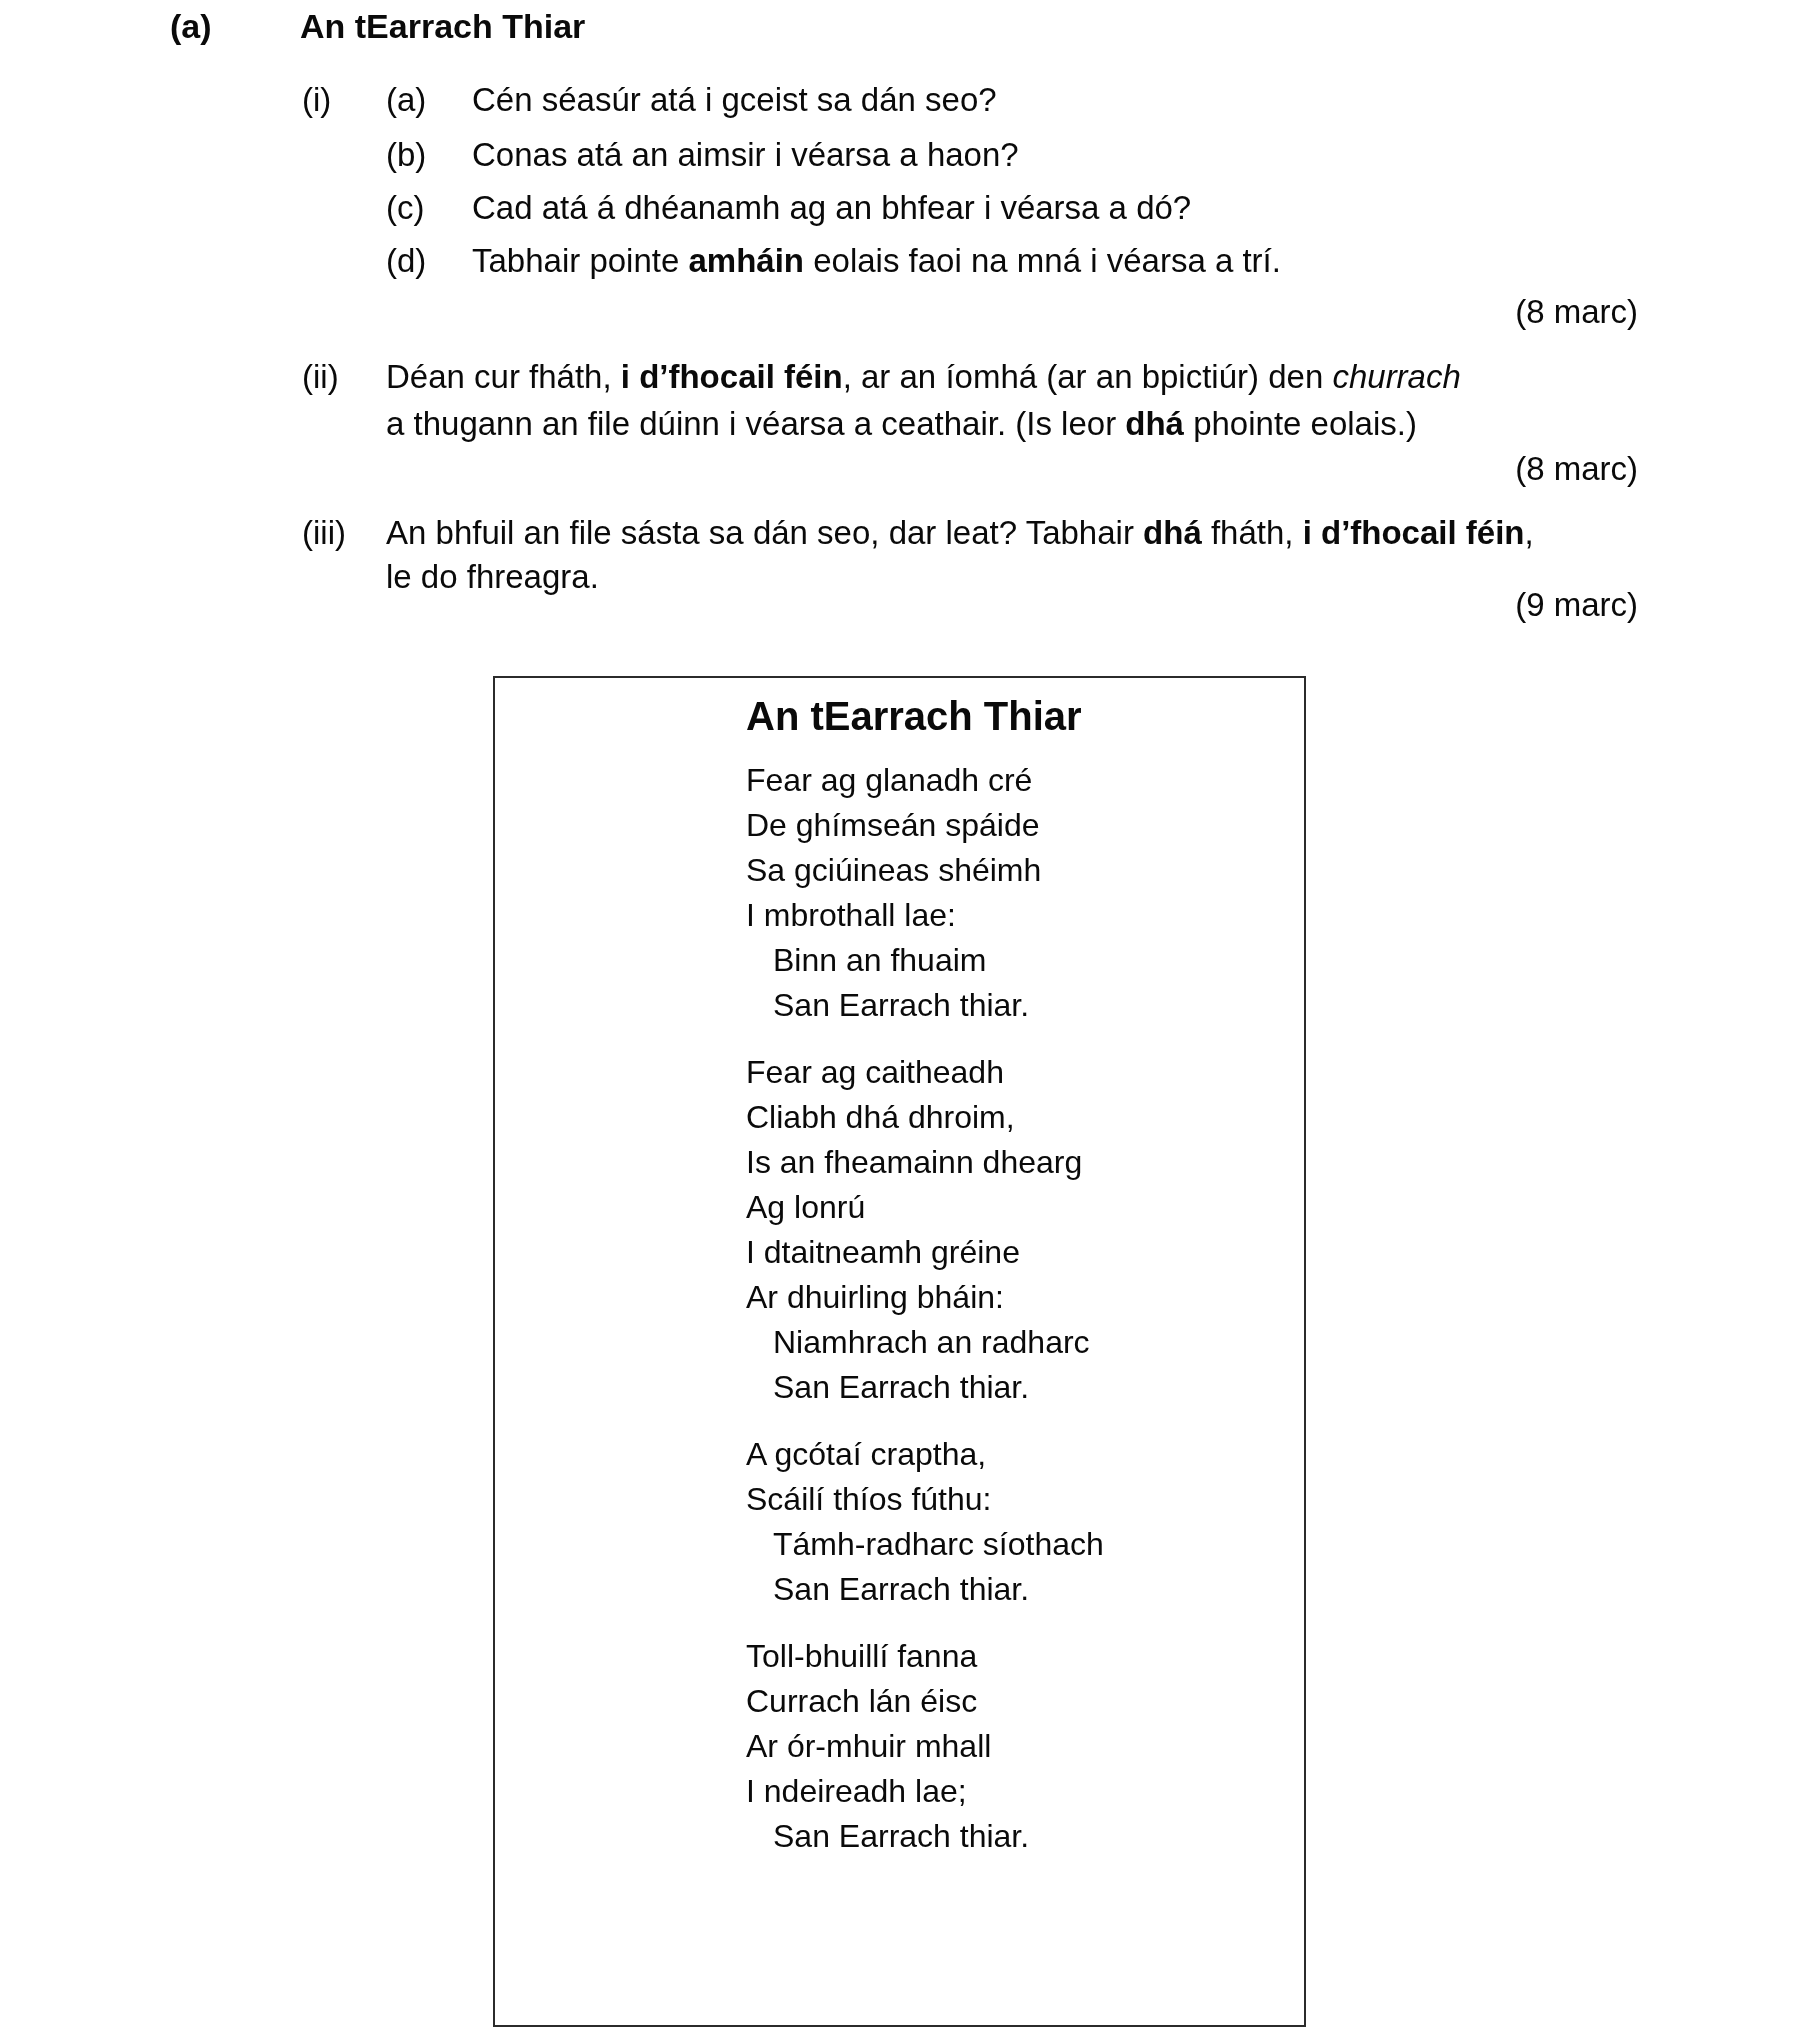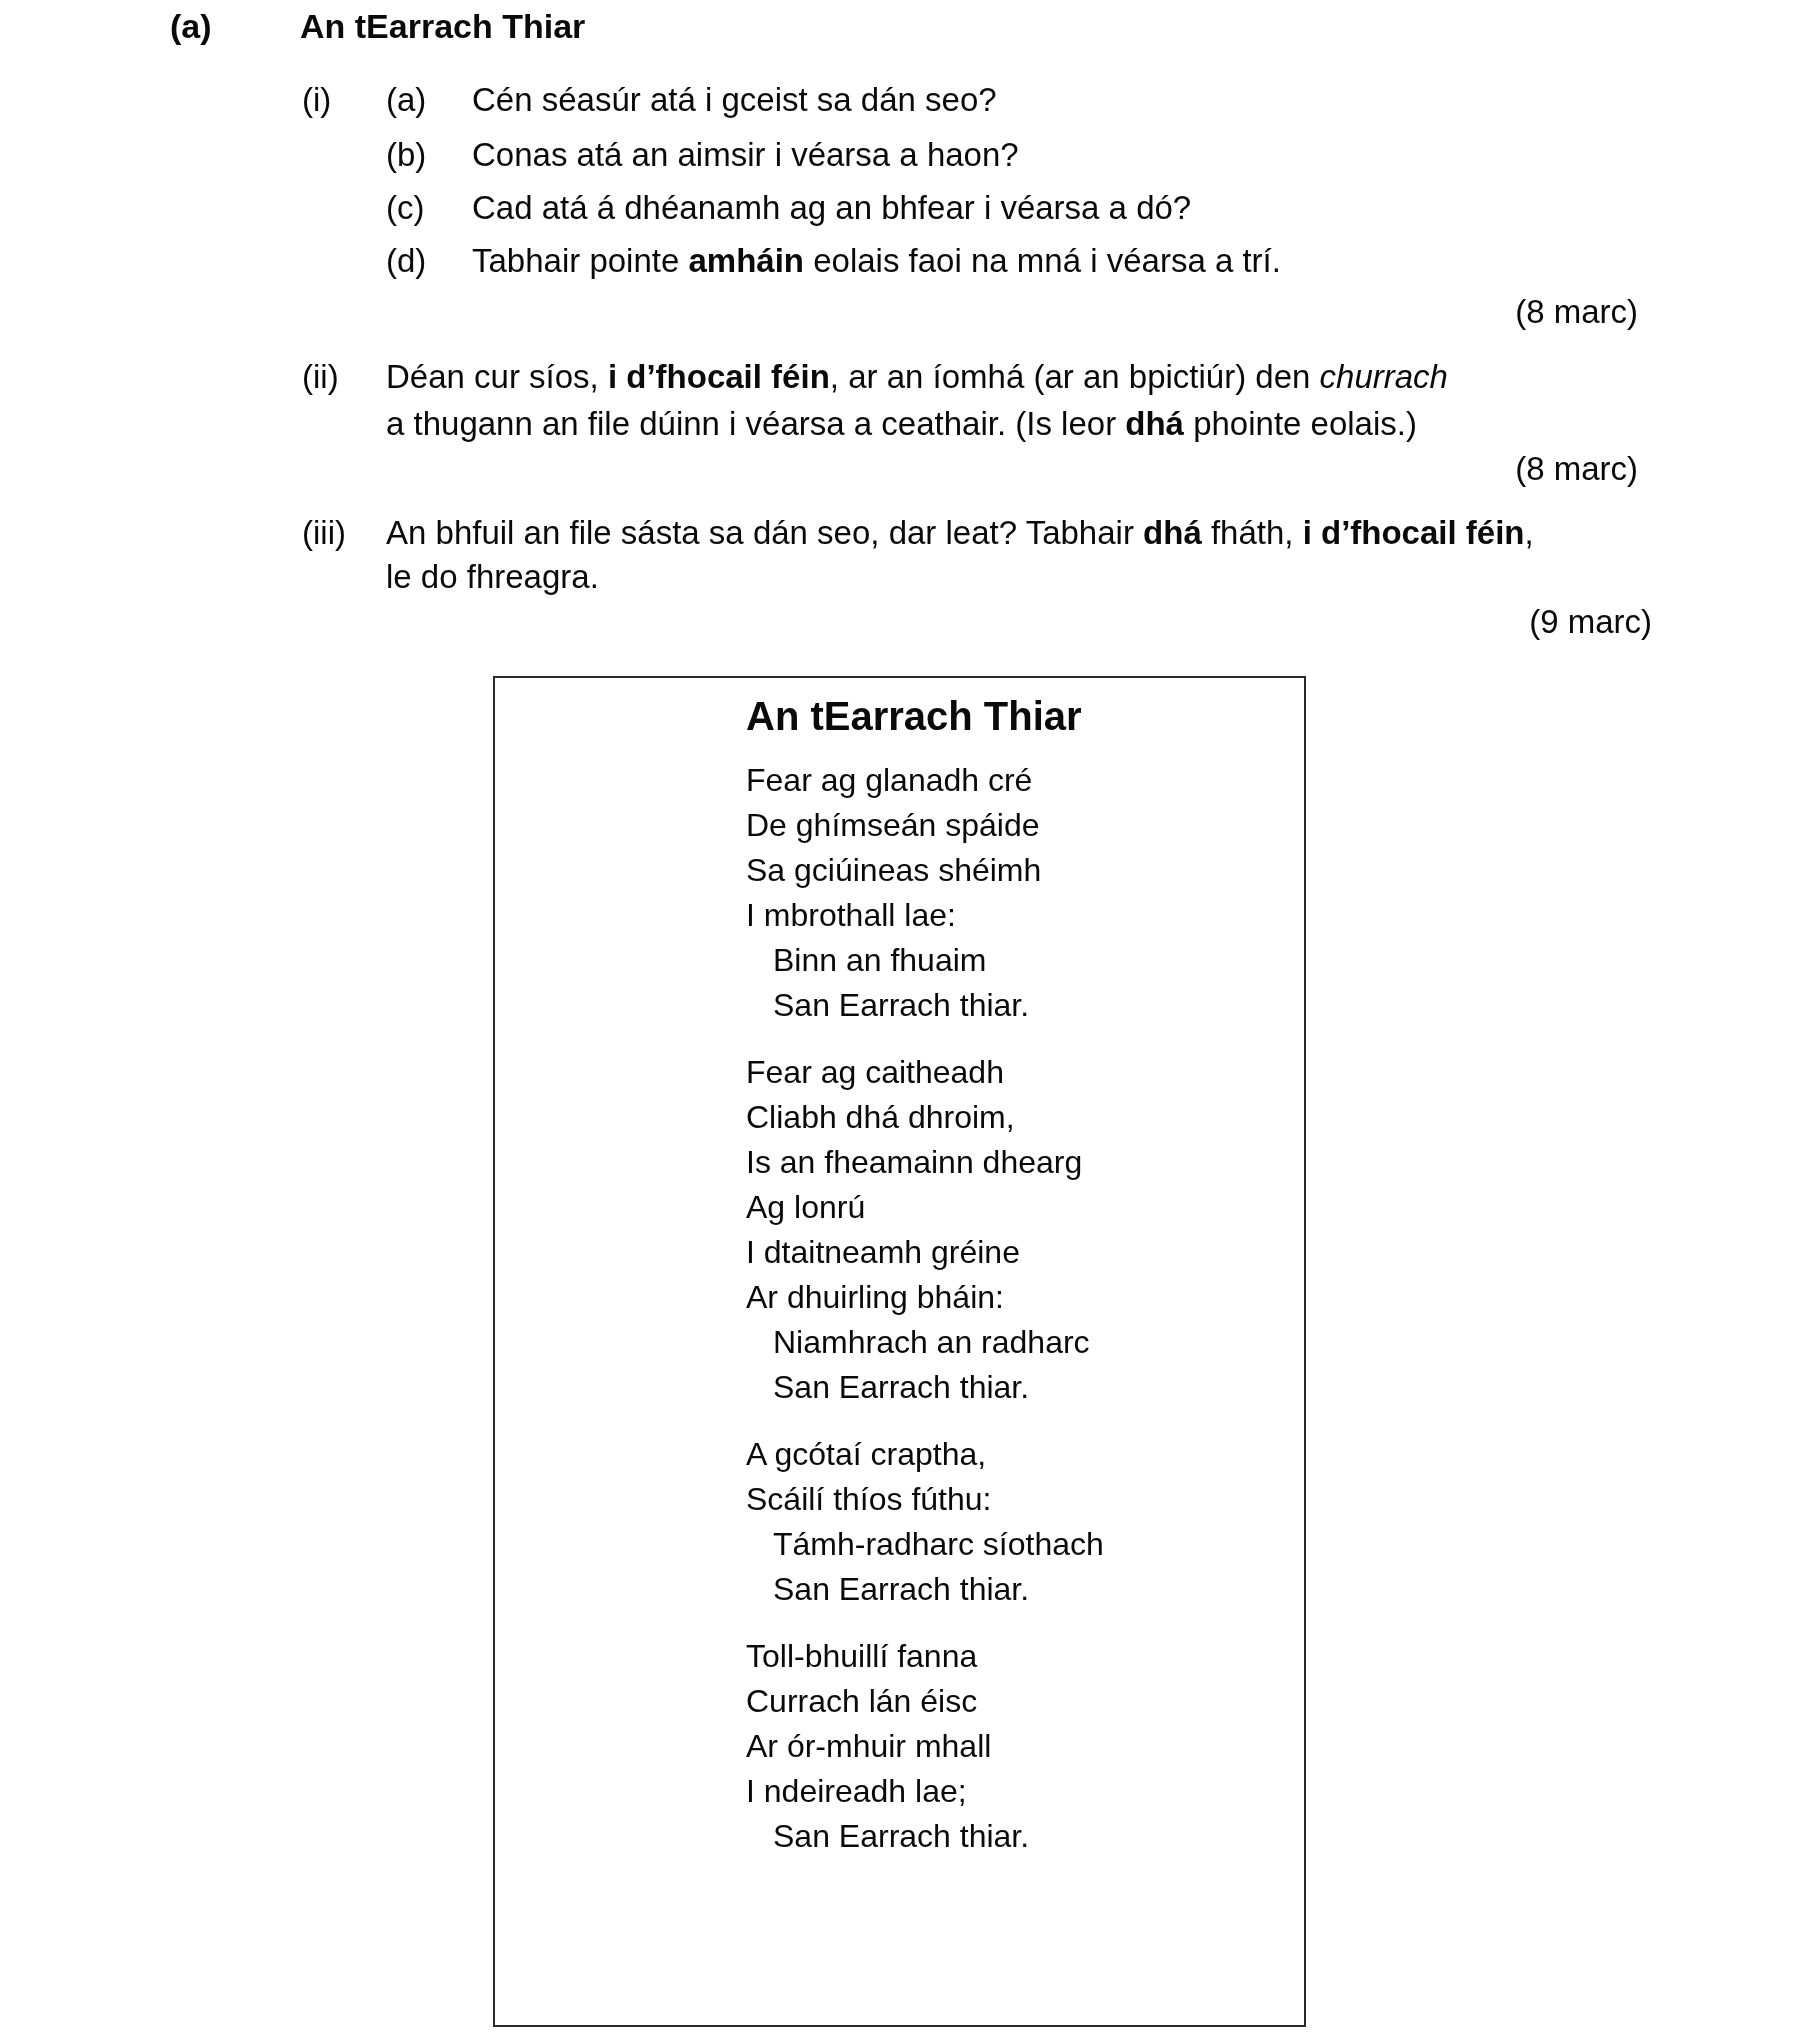--- a/index.html
+++ b/index.html
@@ -84,30 +84,30 @@
 
   <span class="abs qlabel" style="left:386px; top:185px;">(c)</span>
   <span class="abs qtext" style="left:472px; top:185px;"><span>Cad atá á dhéanamh ag an bhfear i véarsa a dó?</span></span>
 
   <span class="abs qlabel" style="left:386px; top:238px;">(d)</span>
   <span class="abs qtext" style="left:472px; top:238px;"><span>Tabhair pointe </span><span style="font-weight: 700;">amháin</span><span> eolais faoi na mná i véarsa a trí.</span></span>
 
   <div class="abs marks" style="top:289px;">(8 marc)</div>
 
   <span class="abs qlabel" style="left:302px; top:354px;">(ii)</span>
-  <span class="abs qtext" style="left:386px; top:354px;"><span>Déan cur síos, </span><span style="font-weight: 700;">i d’fhocail féin</span><span>, ar an íomhá (ar an bpictiúr) den </span><span style="font-style: italic;">churrach</span></span>
+  <span class="abs qtext" style="left:386px; top:354px;"><span>Déan cur fháth, </span><span style="font-weight: 700;">i d’fhocail féin</span><span>, ar an íomhá (ar an bpictiúr) den </span><span style="font-style: italic;">churrach</span></span>
   <span class="abs qtext" style="left:386px; top:401px;"><span>a thugann an file dúinn i véarsa a ceathair. (Is leor </span><span style="font-weight: 700;">dhá</span><span> phointe eolais.)</span></span>
 
   <div class="abs marks" style="top:446px;">(8 marc)</div>
 
   <span class="abs qlabel" style="left:302px; top:510px;">(iii)</span>
   <span class="abs qtext" style="left:386px; top:510px;"><span>An bhfuil an file sásta sa dán seo, dar leat? Tabhair </span><span style="font-weight: 700;">dhá</span><span> fháth, </span><span style="font-weight: 700;">i d’fhocail féin</span><span>,</span></span>
   <span class="abs qtext" style="left:386px; top:554px;"><span>le do fhreagra.</span></span>
 
-  <div class="abs marks" style="top:599px;padding-left:14px;">(9 marc)</div>
+  <div class="abs marks" style="top:582px;">(9 marc)</div>
 
   <div class="poem-box">
     <div class="poem-title">An tEarrach Thiar</div>
 
     <div class="stanza">
       <div class="pline">Fear ag glanadh cré</div>
       <div class="pline">De ghímseán spáide</div>
       <div class="pline">Sa gciúineas shéimh</div>
       <div class="pline">I mbrothall lae:</div>
       <div class="pline indent">Binn an fhuaim</div>

